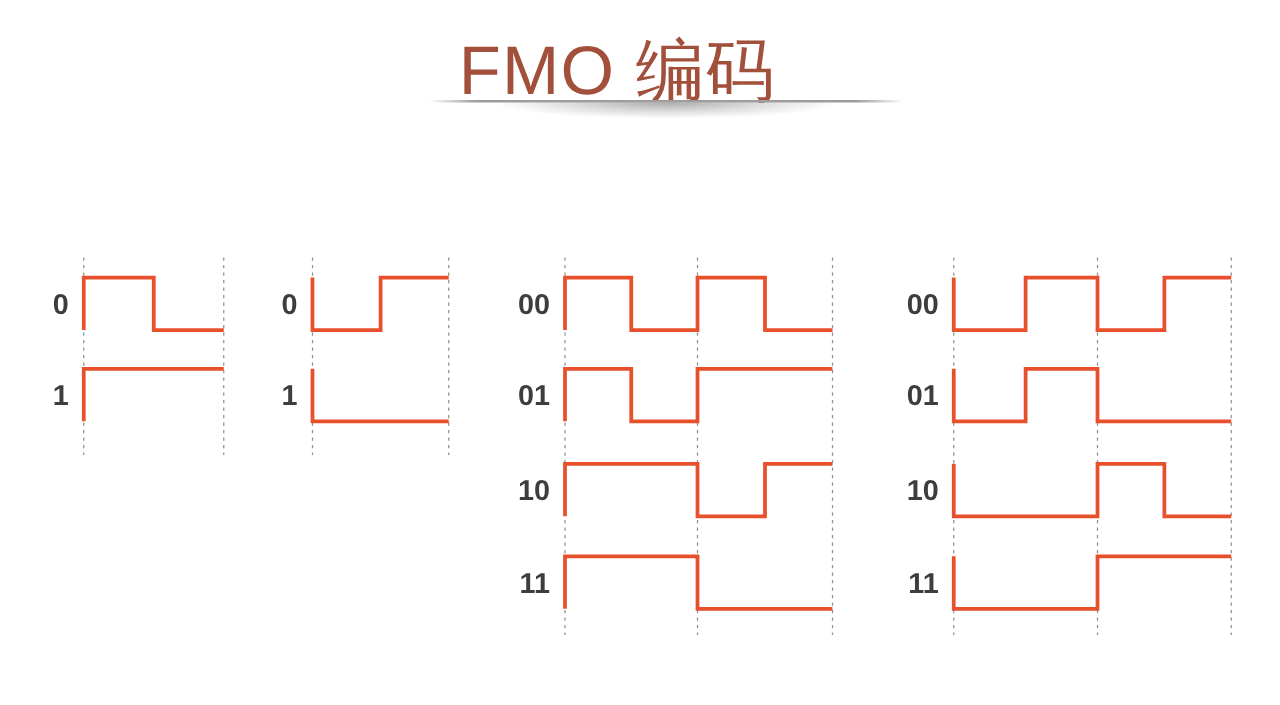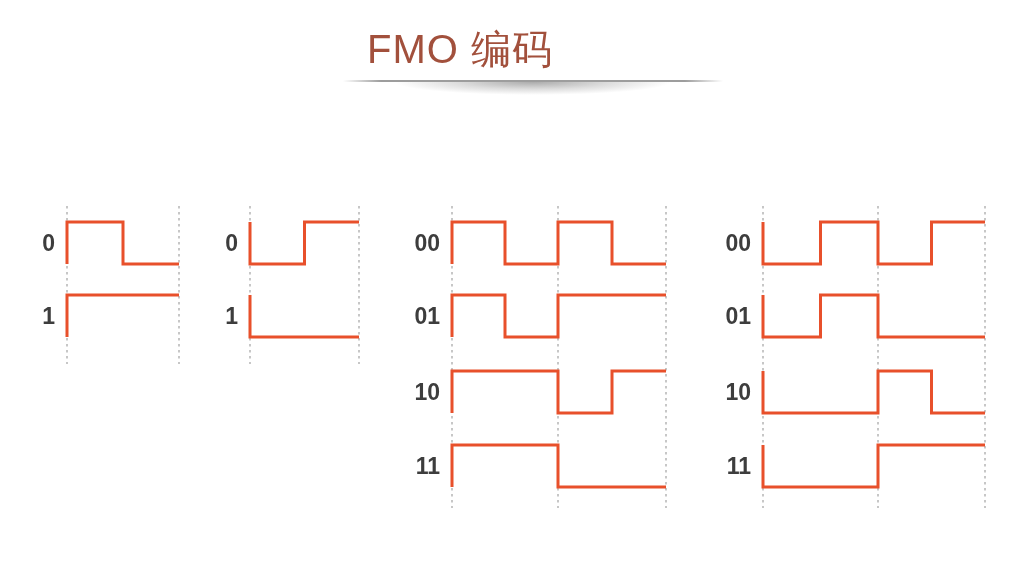--- a/index.html
+++ b/index.html
@@ -8,21 +8,21 @@
     width: 1024px;
     height: 564px;
     background: #ffffff;
     overflow: hidden;
     font-family: "Liberation Sans", "DejaVu Sans", sans-serif;
   }
   .title {
     position: absolute;
     left: 367px;
     top: 29px;
-    font-size: 40px;
+    font-size: 55px;
     font-weight: 400;
     letter-spacing: 1px;
     color: #A2503C;
     line-height: 1;
     white-space: nowrap;
   }
   .divider-line {
     position: absolute;
     left: 343px;
     top: 80px;

